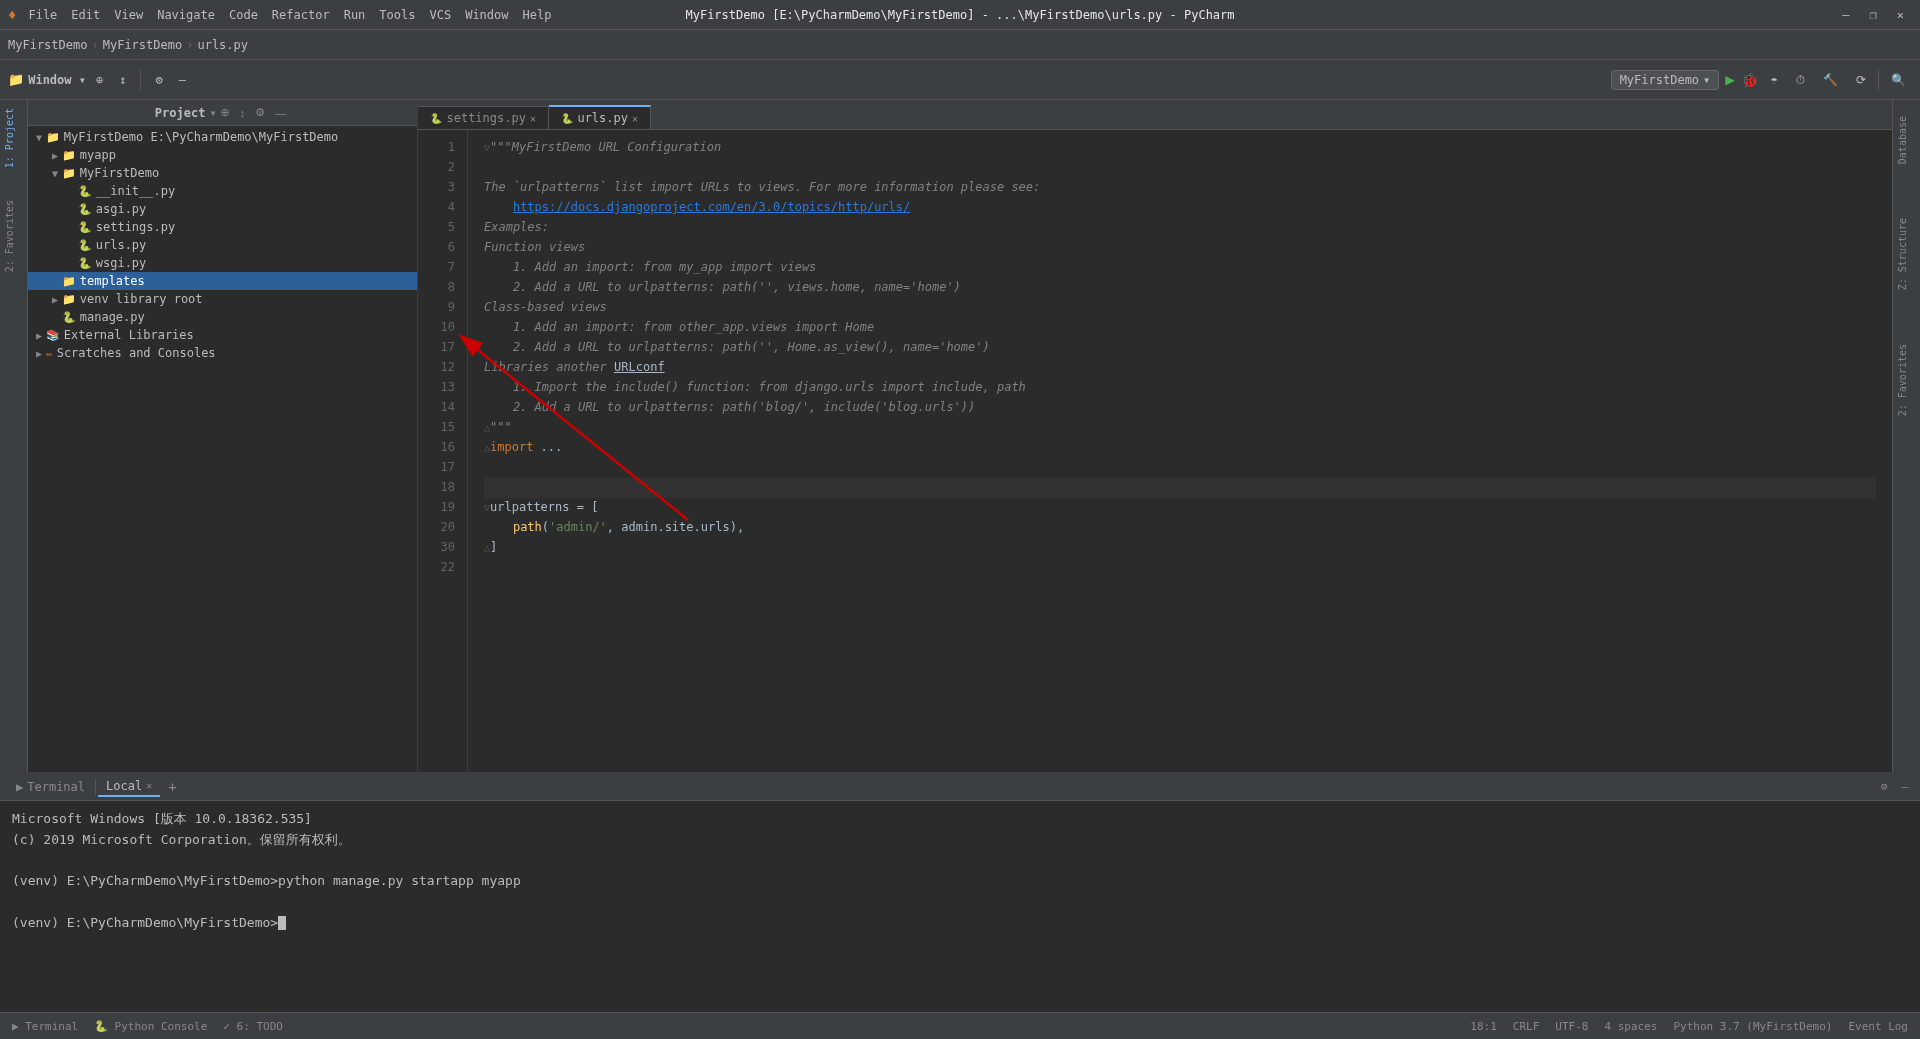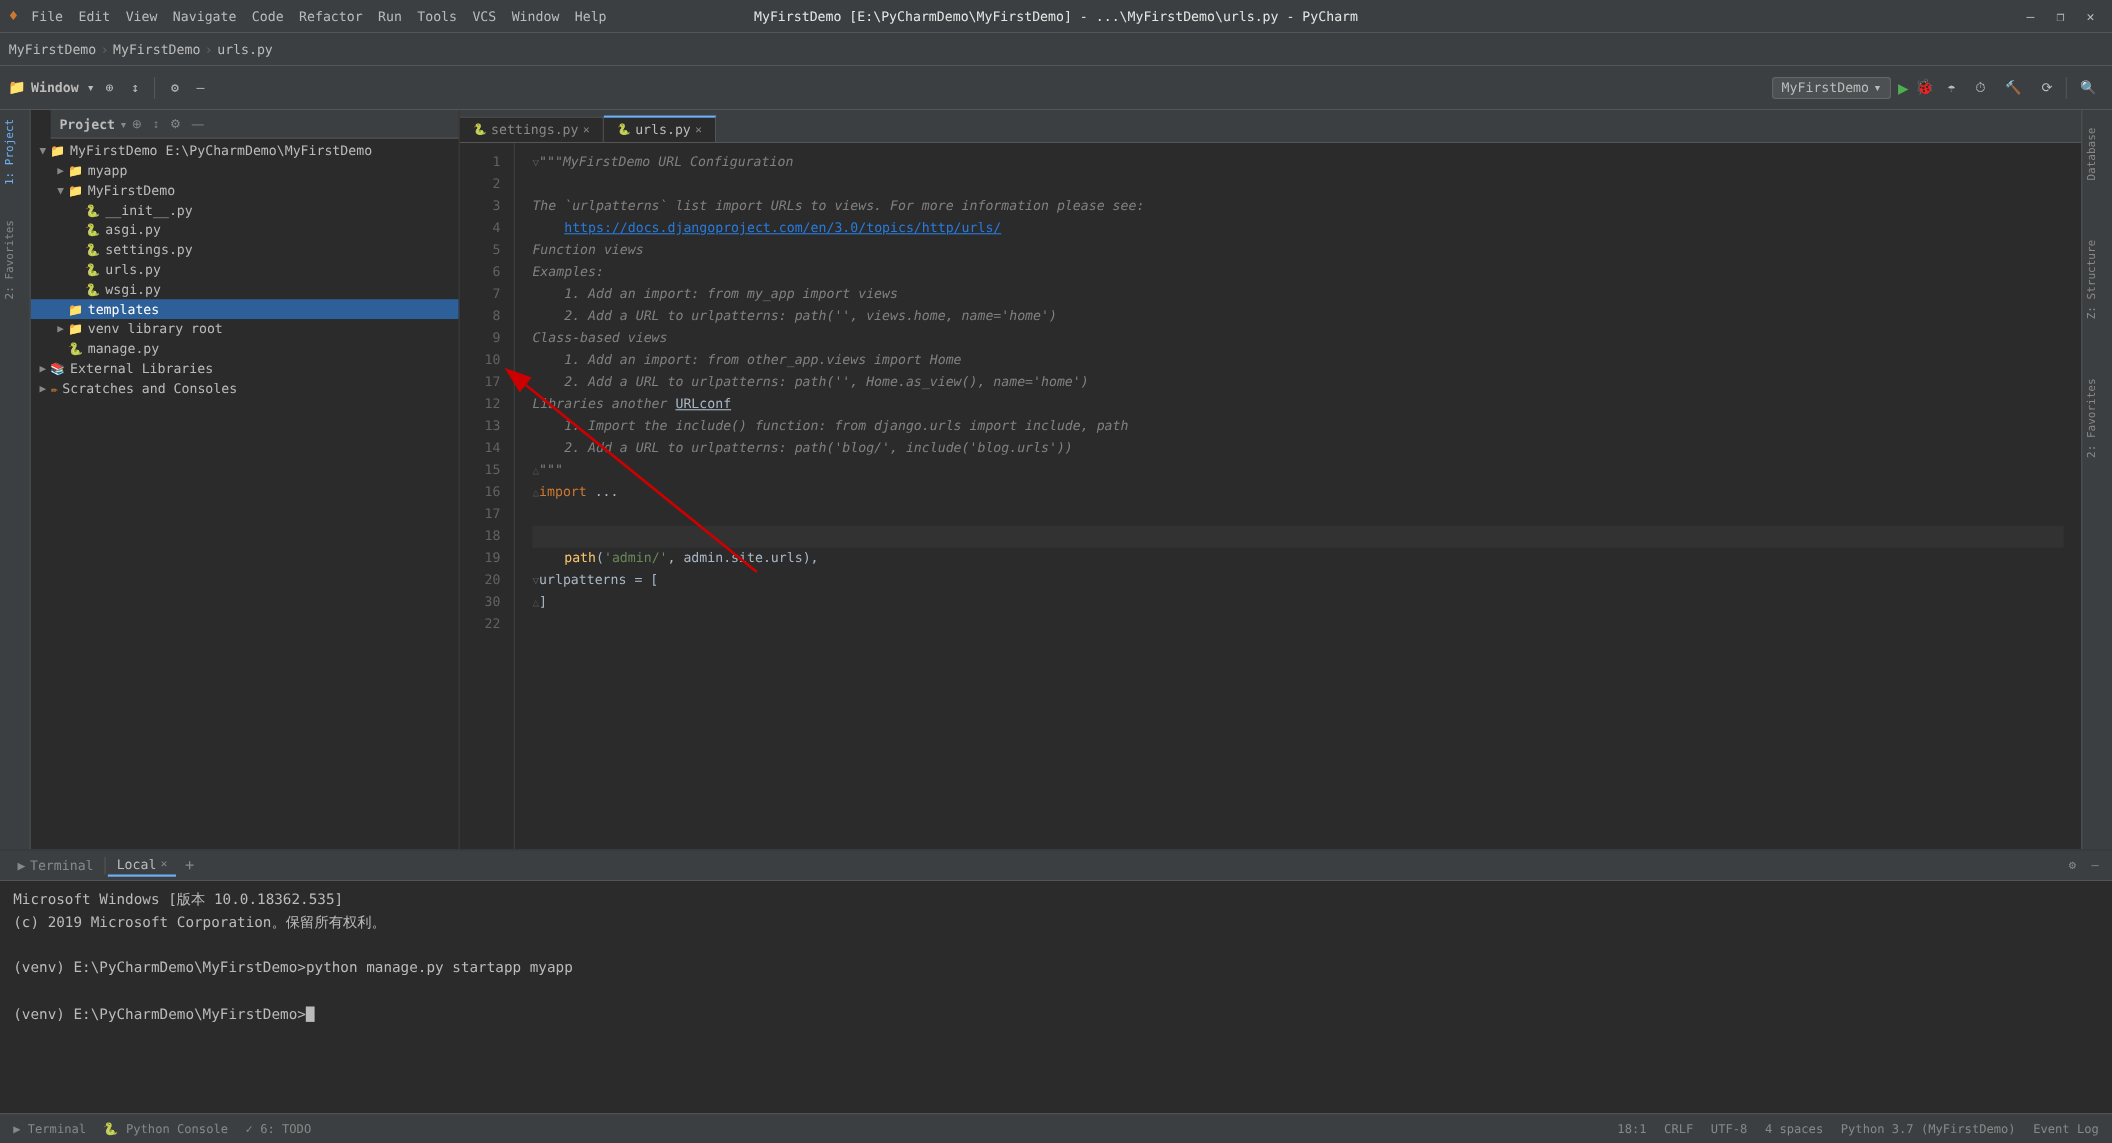--- a/index.html
+++ b/index.html
@@ -42,21 +42,21 @@
     
     .main-area { display: flex; flex: 1; overflow: hidden; }
 
     
     .left-icons { width: 28px; background: #3c3f41; display: flex; flex-direction: column; align-items: center; padding-top: 4px; gap: 2px; border-right: 1px solid #555; flex-shrink: 0; }
     .left-icon { color: #878787; font-size: 10px; padding: 4px; cursor: pointer; width: 100%; text-align: center; }
     .left-icon.active { color: #6cb0f6; }
 
     
     .project-panel { width: 390px; background: #2b2b2b; display: flex; flex-direction: column; border-right: 1px solid #3c3f41; flex-shrink: 0; }
-    .panel-header { background: #3c3f41; padding: 4px 8px; display: flex; align-items: center; justify-content: flex-start; border-bottom: 1px solid #555; margin-left: 18px; }
+    .panel-header { background: #3c3f41; padding: 4px 8px; display: flex; align-items: center; justify-content: center; border-bottom: 1px solid #555; }
     .panel-title { color: #bbbbbb; font-size: 12px; font-weight: bold; display: flex; align-items: center; gap: 4px; }
     .panel-actions { display: flex; gap: 2px; }
     .panel-action-btn { color: #888; font-size: 11px; padding: 2px 4px; cursor: pointer; background: none; border: none; }
 
     
     .file-tree { flex: 1; overflow-y: auto; padding: 2px 0; }
     .tree-item { display: flex; align-items: center; padding: 2px 0; padding-left: var(--indent, 8px); color: #bbbbbb; font-size: 12px; cursor: pointer; white-space: nowrap; }
     .tree-item.selected { background: #2d6099; color: white; }
     .tree-item .arrow { margin-right: 4px; color: #888; font-size: 10px; }
     .tree-item .icon { margin-right: 4px; font-size: 11px; }
@@ -359,24 +359,24 @@
             <span class="gutter-fold">▽</span><span class="comment">"""MyFirstDemo URL Configuration</span>
           </div>
           <div class="code-line"></div>
           <div class="code-line">
             <span class="comment">The `urlpatterns` list import URLs to views. For more information please see:</span>
           </div>
           <div class="code-line">
             <span class="comment">&nbsp;&nbsp;&nbsp;&nbsp;</span><span class="link">https://docs.djangoproject.com/en/3.0/topics/http/urls/</span>
           </div>
           <div class="code-line">
+            <span class="comment">Examples:</span>
+          </div>
+          <div class="code-line">
             <span class="comment">Function views</span>
-          </div>
-          <div class="code-line">
-            <span class="comment">Examples:</span>
           </div>
           <div class="code-line">
             <span class="comment">&nbsp;&nbsp;&nbsp;&nbsp;1. Add an import:  from my_app import views</span>
           </div>
           <div class="code-line">
             <span class="comment">&nbsp;&nbsp;&nbsp;&nbsp;2. Add a URL to urlpatterns:  path('', views.home, name='home')</span>
           </div>
           <div class="code-line">
             <span class="comment">Class-based views</span>
           </div>
@@ -397,24 +397,24 @@
           </div>
           <div class="code-line">
             <span class="gutter-fold">△</span><span class="comment">"""</span>
           </div>
           <div class="code-line">
             <span class="gutter-fold">△</span><span class="kw">import</span><span class="var"> ...</span>
           </div>
           <div class="code-line"></div>
           <div class="code-line current-line"></div>
           <div class="code-line">
+            <span class="gutter-fold">▽</span><span style="color:#a9b7c6;">urlpatterns</span><span style="color:#a9b7c6;"> = [</span>
+          </div>
+          <div class="code-line">
             <span style="color:#a9b7c6;">&nbsp;&nbsp;&nbsp;&nbsp;</span><span class="func">path</span><span style="color:#a9b7c6;">(</span><span class="str">'admin/'</span><span style="color:#a9b7c6;">, admin.site.urls),</span>
-          </div>
-          <div class="code-line">
-            <span class="gutter-fold">▽</span><span style="color:#a9b7c6;">urlpatterns</span><span style="color:#a9b7c6;"> = [</span>
           </div>
           <div class="code-line">
             <span class="gutter-fold">△</span><span style="color:#a9b7c6;">]</span>
           </div>
           <div class="code-line"></div>
         </div>
       </div>
     </div>
   </div>
 

